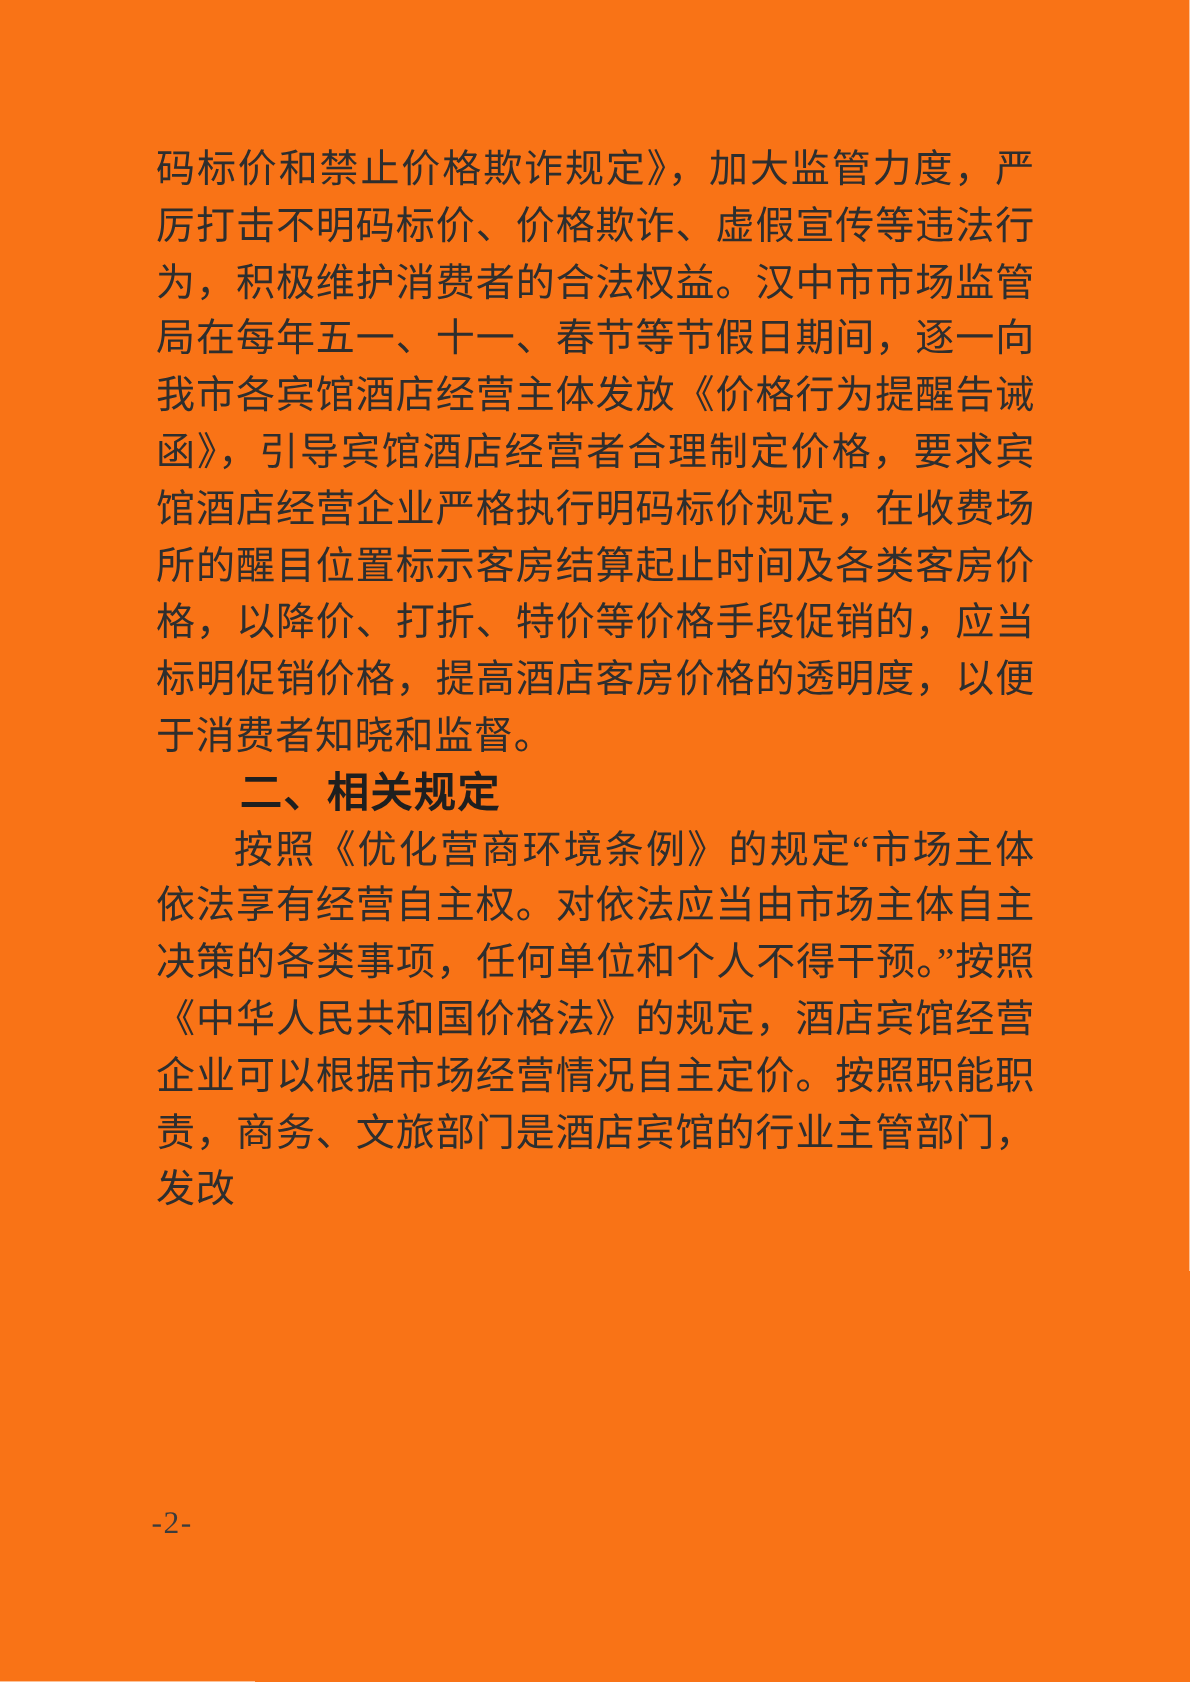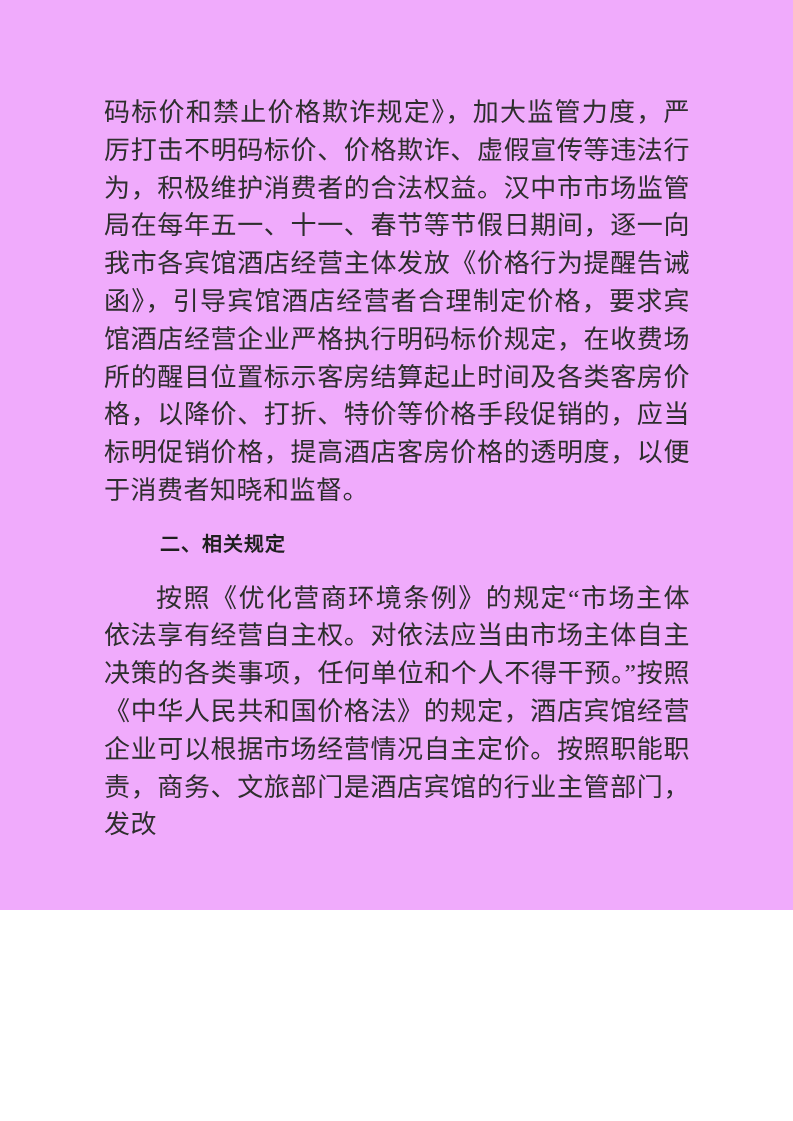--- a/index.html
+++ b/index.html
@@ -3,22 +3,22 @@
 <meta charset="utf-8">
 <style>
   html, body {
     margin: 0;
     padding: 0;
     background: #ffffff;
   }
   .page {
     position: relative;
     width: 793px;
-    height: 910px;
-    background: #f0abfc;
+    height: 1121px;
+    background: #f97316;
     overflow: hidden;
     font-family: "Liberation Serif", "DejaVu Serif", serif;
   }
   .content {
     position: absolute;
     left: 104px;
     top: 94px;
     width: 586px;
     color: #2e2e2e;
   }
@@ -29,24 +29,24 @@
     text-align: justify;
     text-justify: inter-ideograph;
     letter-spacing: 0.5px;
     color: #2e2e2e;
     font-weight: 400;
   }
   .para.indent {
     text-indent: 2em;
   }
   .section-heading {
-    margin: 16px;
+    margin: 0;
     font-family: "Liberation Sans", "DejaVu Sans", sans-serif;
     font-weight: 700;
-    font-size: 20px;
+    font-size: 28px;
     line-height: 37.8px;
     text-indent: 2em;
     color: #1f1f1f;
     letter-spacing: 1px;
   }
   .page-number {
     position: absolute;
     left: 101px;
     top: 1001px;
     font-size: 21px;

